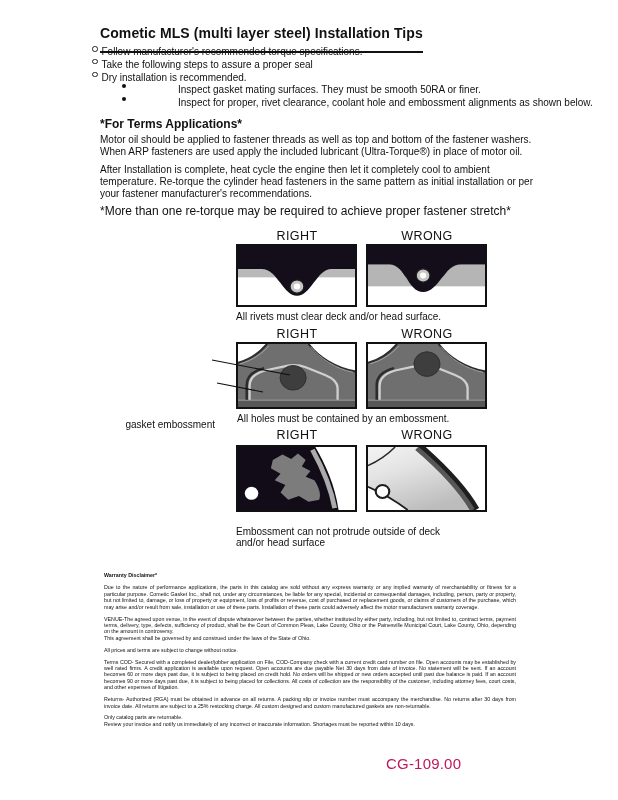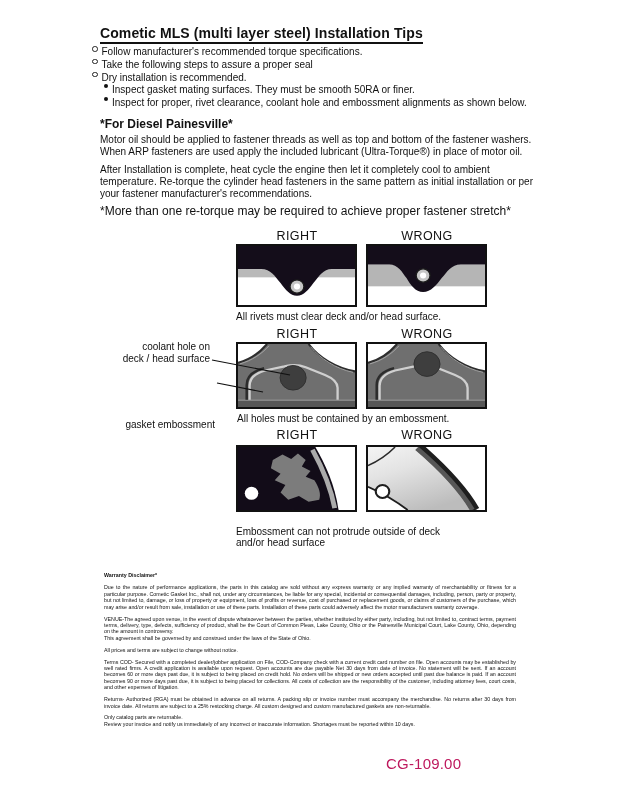--- a/index.html
+++ b/index.html
@@ -1,24 +1,24 @@
 <!DOCTYPE html>
 <html><head>
 <meta charset="utf-8">
 <style>
   html,body{margin:0;padding:0;background:#fff;}
   .page{position:relative;width:618px;height:800px;background:#ffffff;
         font-family:"Liberation Sans", sans-serif;color:#111;overflow:hidden;}
 
   .title{position:absolute;left:100px;top:25px;font-size:14px;font-weight:bold;
-         letter-spacing:0.1px;border-bottom:2px solid #111;padding-bottom:1px;}
+         letter-spacing:0.1px;border-bottom:2px solid #111;padding-bottom:10px;}
 
   .bullets{position:absolute;left:92px;top:46px;font-size:10px;}
   .b-line{display:flex;align-items:flex-start;height:12.8px;white-space:nowrap;}
-  .b-line.sub{margin-left:12px;}
+  .b-line.sub{margin-left:30px;gap:48px;}
   .marker-o{width:3.5px;height:3.5px;border:1px solid #222;border-radius:50%;
             margin-right:4px;flex:none;}
   .marker-f{width:4px;height:4px;background:#111;border-radius:50%;
             margin-right:4px;flex:none;}
 
   .diesel-h{position:absolute;left:100px;top:117px;font-size:12px;font-weight:bold;}
   .para{position:absolute;left:100px;width:444px;font-size:10px;line-height:11.8px;}
   #p1{top:134px;} #p2{top:164px;}
   .note{position:absolute;left:100px;top:204px;font-size:12px;}
 
@@ -66,21 +66,21 @@
     <div class="b-line sub">
       <span class="marker-f"></span>
       <span>Inspect gasket mating surfaces.  They must be smooth 50RA or finer.</span>
     </div>
     <div class="b-line sub">
       <span class="marker-f"></span>
       <span>Inspect for proper, rivet clearance, coolant hole and embossment alignments as shown below.</span>
     </div>
   </div>
 
-  <div class="diesel-h">*For Diesel Painesville*</div>
+  <div class="diesel-h">*For Terms Applications*</div>
   <div class="para" id="p1">Motor oil should be applied to fastener threads as well as top and bottom of the fastener washers. When ARP fasteners are used apply the included lubricant (Ultra-Torque®) in place of motor oil.</div>
   <div class="para" id="p2">After Installation is complete, heat cycle the engine then let it completely cool to ambient temperature. Re-torque the cylinder head fasteners in the same pattern as initial installation or per your fastener manufacturer's recommendations.</div>
   <div class="note">*More than one re-torque may be required to achieve proper fastener stretch*</div>
 
   <div class="dlabel" style="left:236px;top:229px;">RIGHT</div>
   <div class="dlabel" style="left:366px;top:229px;">WRONG</div>
 
   <div class="panel h59" style="left:236px;top:244px;">
     <svg viewBox="0 0 121 64" preserveAspectRatio="none">
       <rect x="0" y="0" width="121" height="64" fill="#ffffff"></rect>
@@ -98,24 +98,20 @@
       <path d="M0,0 H121 V20 H96 C86,20 82,28 76,35 C71,42 65,50 57,50 C49,50 44,42 40,35 C35,28 31,20 22,20 H0 Z" fill="#140d1a"></path>
       <circle cx="57" cy="32" r="7.2" fill="#c6c6c6" stroke="#1b1b1b" stroke-width="1.4"></circle>
       <circle cx="57" cy="32" r="3.2" fill="#ffffff"></circle>
     </svg>
   </div>
   <div class="caption" style="left:236px;top:311px;">All rivets must clear deck and/or head surface.</div>
 
   <div class="dlabel" style="left:236px;top:327px;">RIGHT</div>
   <div class="dlabel" style="left:366px;top:327px;">WRONG</div>
 
-  <div class="side-label" id="lbl-coolant">
-    <div>coolant hole on</div>
-    <div>deck / head surface</div>
-  </div>
   <div class="side-label" id="lbl-emboss">gasket embossment</div>
 
   <div class="panel h63" style="left:236px;top:342px;">
     <svg viewBox="0 0 121 69" preserveAspectRatio="none">
       <rect x="0" y="0" width="121" height="69" fill="#6f6f6f"></rect>
       <path d="M0,0 L30,0 C22,10 12,17.5 0,20.5 Z" fill="#ffffff"></path>
       <path d="M30,0 C22,10 12,17.5 0,20.5" fill="none" stroke="#2d2d2d" stroke-width="2.2"></path>
       <path d="M32,2 C24.5,11 14.5,18 2,21.8" fill="none" stroke="#a8a8a8" stroke-width="1"></path>
       <path d="M73,0 L121,0 L121,30 C101,26 83,14.5 73,0 Z" fill="#ffffff"></path>
       <path d="M73,0 C83,14.5 101,26 121,30" fill="none" stroke="#2d2d2d" stroke-width="2.2"></path>

